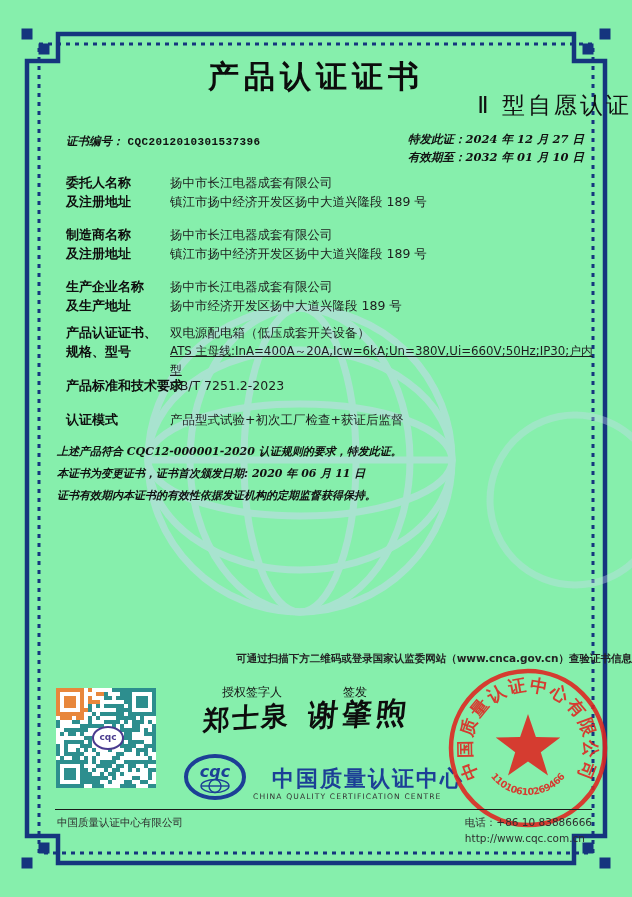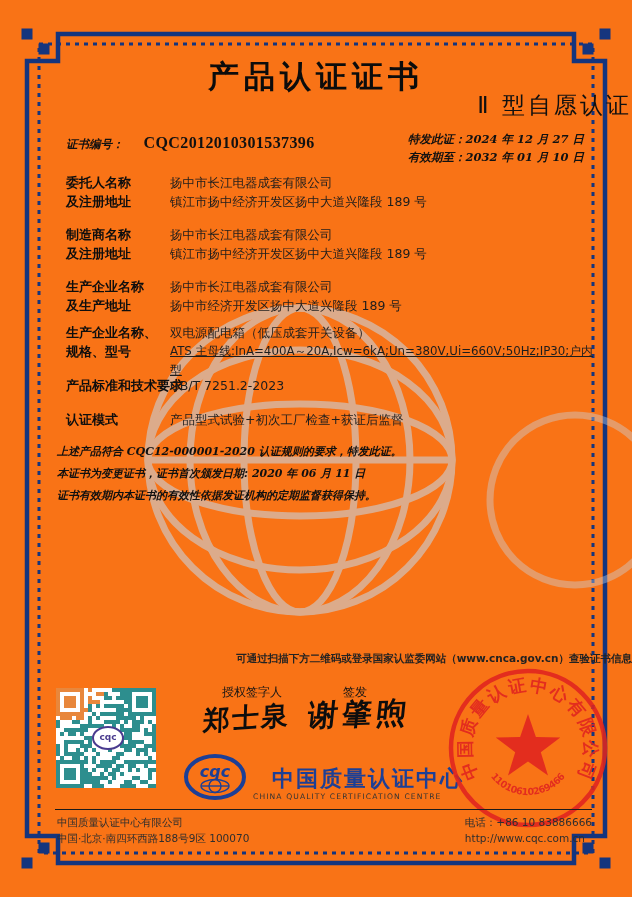--- a/index.html
+++ b/index.html
@@ -1,23 +1,23 @@
 <!DOCTYPE html>
 <html><head>
 <meta charset="utf-8">
 <style>
   html,body{margin:0;padding:0;background:#eee;}
-  .page{position:relative;width:632px;height:897px;background:#f97316;overflow:hidden;
+  .page{position:relative;width:632px;height:897px;background:#86efac;overflow:hidden;
         font-family:"DejaVu Sans","Liberation Sans",sans-serif;color:#1a1a1a;}
   .abs{position:absolute;}
   .kai{font-family:"DejaVu Serif","Liberation Serif",serif;font-style:italic;font-weight:600;}
   .title{left:0;right:0;top:56px;text-align:center;font-size:31px;font-weight:bold;letter-spacing:5px;color:#0c0c0c;}
   .subtitle{left:0;right:0;top:90px;text-align:right;font-size:23px;letter-spacing:3px;font-weight:500;color:#101010;}
   .certno{left:66px;top:134px;font-size:11.5px;color:#111;}
-  .certno .num{font-family:Liberation Serif, serif;font-style:normal;font-weight:bold;font-size:16px;letter-spacing:.4px;margin-left:16px;}
+  .certno .num{font-family:Liberation Mono, monospace;font-style:normal;font-weight:bold;font-size:11px;letter-spacing:.4px;}
   .dates{left:408px;top:131px;font-size:11.5px;line-height:17.5px;color:#111;}
   .frow{position:absolute;left:0;right:0;}
   .frow .lbl{position:absolute;left:66px;width:102px;font-weight:bold;font-size:13px;line-height:19px;color:#0e0e0e;}
   .frow .val{position:absolute;left:170px;width:428px;font-size:12.5px;line-height:19px;color:#1d1d1d;}
   .frow .val .small{font-size:11.8px;text-decoration:underline;}
   .statements{left:57px;top:441px;font-size:11px;line-height:22px;color:#101010;}
   .qrnote{left:0;right:0;top:652px;text-align:right;font-size:10.5px;color:#222;font-weight:bold;}
   .siglbl{font-size:12px;font-weight:500;color:#151515;}
   .sig{font-family:"DejaVu Serif","Liberation Serif",serif;font-weight:600;color:#0d0d0d;}
   .sep{left:55px;top:809px;width:537px;height:0;border-top:1.6px solid #1b1b1b;}
@@ -97,21 +97,21 @@
         <div>生产企业名称</div>
         <div>及生产地址</div>
       </div>
     <div class="val">
         <div>扬中市长江电器成套有限公司</div>
         <div>扬中市经济开发区扬中大道兴隆段 189 号</div>
       </div>
   </div>
   <div class="frow" style="top:323px">
     <div class="lbl">
-        <div>生产企业名称、</div>
+        <div>产品认证证书、</div>
         <div>规格、型号</div>
       </div>
     <div class="val">
         <div>双电源配电箱（低压成套开关设备）</div>
         <div class="small">ATS  主母线:InA=400A～20A,Icw=6kA;Un=380V,Ui=660V;50Hz;IP30;户内型</div>
       </div>
   </div>
   <div class="frow" style="top:376px">
     <div class="lbl" style="width:130px">产品标准和技术要求</div>
     <div class="val">GB/T 7251.2-2023</div>
@@ -492,20 +492,19 @@
       </text>
       <text font-size="9.5" font-weight="bold" fill="#e02420" font-family="DejaVu Sans, Liberation Sans, sans-serif">
         <textPath href="#sealBot" startOffset="6" textLength="86">11010610269466</textPath>
       </text>
     </g>
   </svg>
 
   <div class="abs sep"></div>
   <div class="abs foot" style="left:57px;top:814px">
     <div>中国质量认证中心有限公司</div>
-    <div>中国·北京·南四环西路188号9区  100070</div>
   </div>
   <div class="abs foot" style="right:40px;top:814px;text-align:left">
     <div>电话：+86 10 83886666</div>
     <div>http://www.cqc.com.cn</div>
   </div>
 
 </div>
 
 </body></html>

